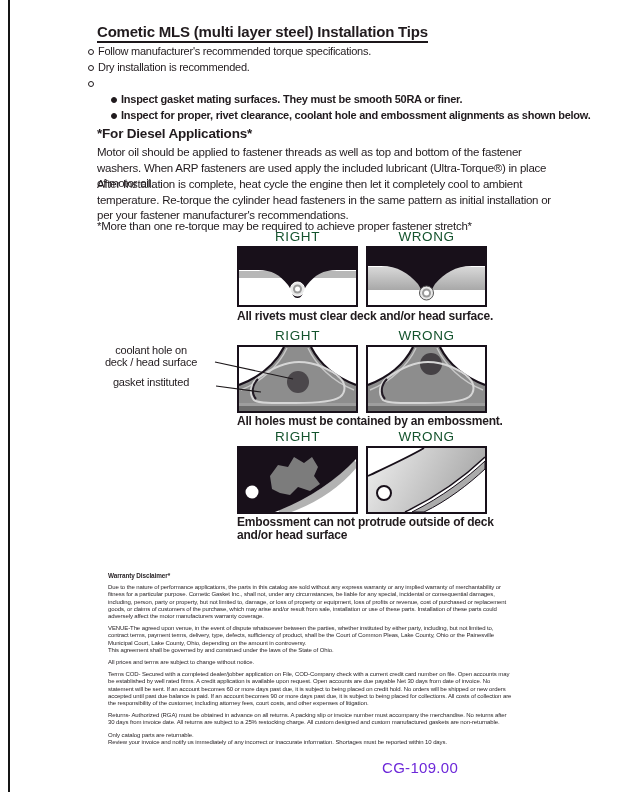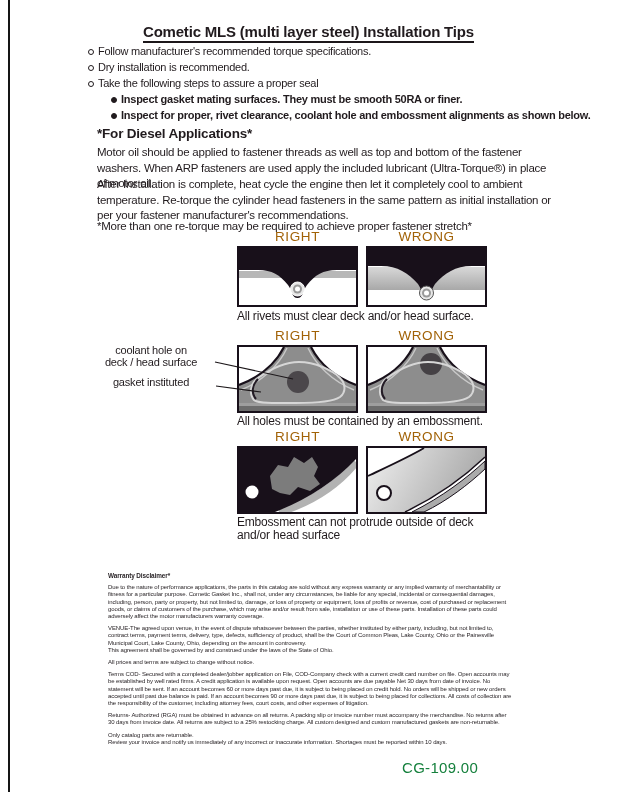--- a/index.html
+++ b/index.html
@@ -1,46 +1,46 @@
 <!DOCTYPE html>
 <html><head>
 <meta charset="utf-8">
 <style>
   html,body{margin:0;padding:0;background:#ffffff;}
   .page{position:relative;width:618px;height:800px;background:#ffffff;overflow:hidden;
         font-family:"Liberation Sans", sans-serif;color:#211b1e;}
   .abs{position:absolute;}
   .scanline{left:8px;top:0;width:2px;height:792px;background:#151515;}
   .title{left:97px;top:23px;font-size:15px;font-weight:bold;letter-spacing:-0.2px;
-         border-bottom:2px solid #1c171a;padding-bottom:1px;margin-left:46px;}
+         border-bottom:2px solid #1c171a;padding-bottom:1px;}
   .bullets{left:88px;top:45px;font-size:11px;letter-spacing:-0.25px;}
   .brow{display:flex;align-items:flex-start;height:16px;white-space:nowrap;}
   .brow.sub{margin-left:23px;font-weight:bold;}
   .bmark{width:4px;height:4px;border:1px solid #211b1e;border-radius:50%;margin:4px 4px 0 0;flex:none;}
   .bmark.filled{background:#211b1e;}
   .h2{left:97px;top:126px;font-size:13.5px;font-weight:bold;letter-spacing:-0.2px;}
   .para{font-size:11.5px;line-height:15.5px;letter-spacing:-0.25px;}
   .p1{left:97px;top:145px;width:452px;}
   .p2{left:97px;top:177px;width:458px;}
   .note{left:97px;top:219px;width:458px;}
-  .dlabel{width:121px;text-align:center;font-size:13.5px;color:#a16207;letter-spacing:0.6px;}
+  .dlabel{width:121px;text-align:center;font-size:13.5px;color:#14532d;letter-spacing:0.6px;}
   .dbox{width:121px;border:2px solid #18101a;box-sizing:border-box;background:#fff;}
   .dbox svg{display:block;width:100%;height:100%;}
   .r1{height:61px;top:246px;}
   .r2{height:68px;top:345px;}
   .r3{height:68px;top:446px;}
   .colL{left:237px;} .colR{left:366px;}
-  .caption{left:237px;font-size:12px;letter-spacing:-0.2px;line-height:13px;}
+  .caption{left:237px;font-size:12px;letter-spacing:-0.2px;line-height:13px;font-weight:bold;}
   .callout{left:90px;width:122px;text-align:center;font-size:11px;line-height:11.5px;letter-spacing:-0.2px;}
   .overlay{left:0;top:0;width:618px;height:800px;pointer-events:none;}
   .disclaimer{left:108px;top:572px;width:404px;font-size:6px;line-height:7.2px;
               letter-spacing:-0.1px;color:#2b2629;}
   .disclaimer .dh{font-size:6.4px;font-weight:bold;margin-bottom:5px;}
   .disclaimer .dp{margin-bottom:5px;}
-  .pagecode{left:402px;top:759px;font-size:15px;letter-spacing:0.3px;color:#15803d;}
+  .pagecode{left:382px;top:759px;font-size:15px;letter-spacing:0.3px;color:#6d28d9;}
 </style>
 </head>
 <body>
 
 <div class="page">
 
   <div class="abs scanline"></div>
 
   <div class="abs title">Cometic MLS (multi layer steel) Installation Tips</div>
 
@@ -48,21 +48,20 @@
     <div class="brow">
       <span class="bmark"></span>
       <span>Follow manufacturer's recommended torque specifications.</span>
     </div>
     <div class="brow">
       <span class="bmark"></span>
       <span>Dry installation is recommended.</span>
     </div>
     <div class="brow">
       <span class="bmark"></span>
-      <span>Take the following steps to assure a proper seal</span>
     </div>
     <div class="brow sub">
       <span class="bmark filled"></span>
       <span>Inspect gasket mating surfaces.  They must be smooth 50RA or finer.</span>
     </div>
     <div class="brow sub">
       <span class="bmark filled"></span>
       <span>Inspect for proper, rivet clearance, coolant hole and embossment alignments as shown below.</span>
     </div>
   </div>

